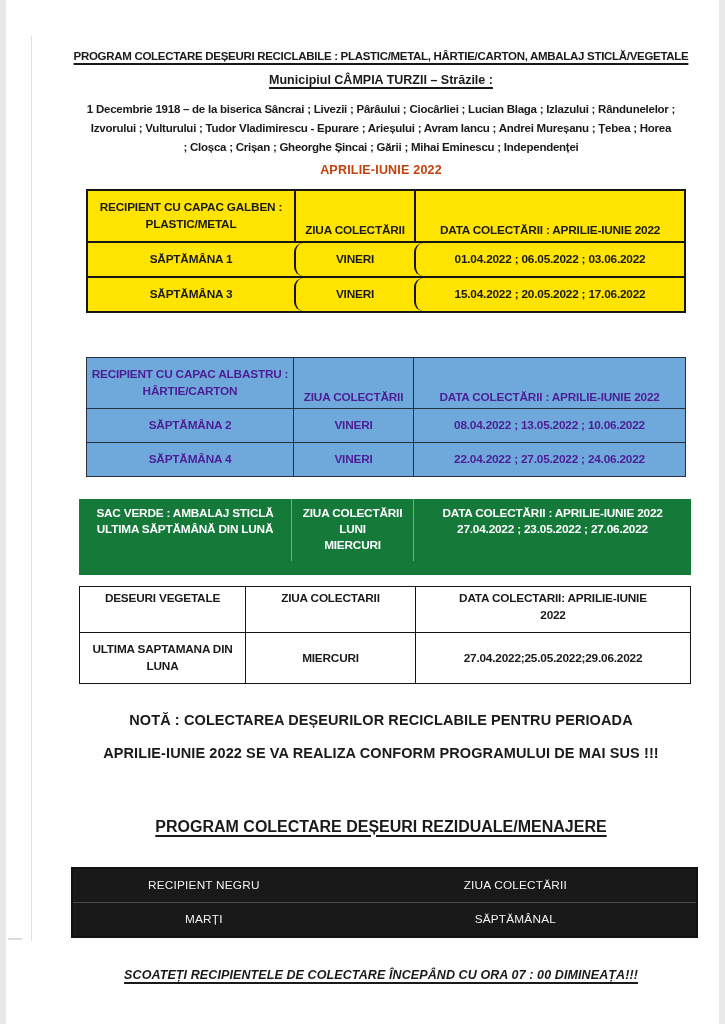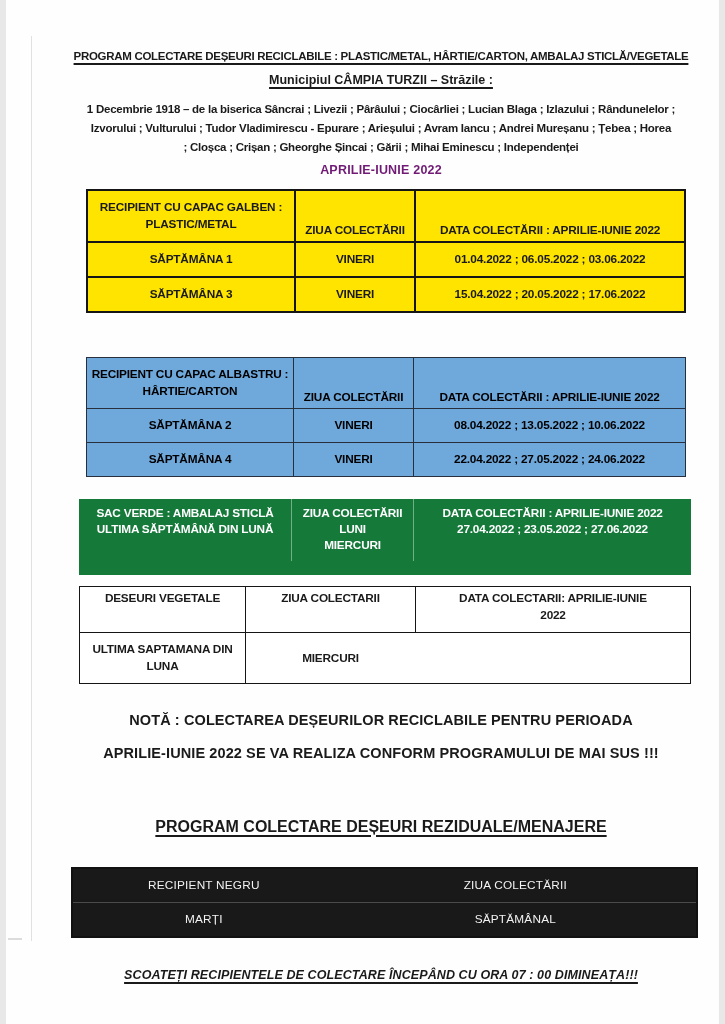--- a/index.html
+++ b/index.html
@@ -21,45 +21,45 @@
     text-decoration:underline; text-underline-offset:3px; text-decoration-thickness:1.5px;
   }
   .subtitle {
     margin-top:11px; font-size:12.5px; font-weight:bold;
     text-decoration:underline; text-underline-offset:3px; text-decoration-thickness:1.5px;
   }
   .streets {
     margin-top:13px; font-size:11.5px; font-weight:bold; letter-spacing:-0.25px;
     line-height:19px; white-space:pre-line;
   }
-  .period { margin-top:6px; font-size:12.5px; font-weight:bold; color:#701a75; letter-spacing:.2px; }
+  .period { margin-top:6px; font-size:12.5px; font-weight:bold; color:#c2410c; letter-spacing:.2px; }
 
   
   .tbl { text-align:center; }
   .trow { display:grid; }
   .tcell {
     display:flex; align-items:center; justify-content:center;
     font-weight:bold; font-size:11.8px; letter-spacing:-0.2px; line-height:17px;
     padding:8px 2px; white-space:pre-line;
   }
   .bottom-align { align-items:flex-end; padding-bottom:2px; }
   .top-align { align-items:flex-start; padding-top:3px; }
 
   
   .tbl-galben { width:600px; margin-left:30px; margin-top:12px;
     background:#ffe400; border:2px solid #151515; }
   .tbl-galben .trow { grid-template-columns:206px 120px 1fr; }
   .tbl-galben .trow + .trow { border-top:2px solid #151515; }
   .tbl-galben .tcell + .tcell { border-left:2px solid #151515; }
   .tbl-galben .hrow .tcell { min-height:38px; }
-  .tbl-galben .drow .tcell { min-height:18px; }
+  .tbl-galben .drow .tcell { min-height:18px;border-radius:9px; }
 
   
   .tbl-albastru { width:600px; margin-left:30px; margin-top:44px;
-    background:#6fa9dc; border:1.5px solid #27303c; color:#000000; }
+    background:#6fa9dc; border:1.5px solid #27303c; color:#4c1d95; }
   .tbl-albastru .trow { grid-template-columns:206px 120px 1fr; }
   .tbl-albastru .trow + .trow { border-top:1.5px solid #27303c; }
   .tbl-albastru .tcell + .tcell { border-left:1.5px solid #27303c; }
   .tbl-albastru .hrow .tcell { min-height:38px; }
   .tbl-albastru .drow .tcell { min-height:19px; }
 
   
   .tbl-verde { width:612px; margin-left:23px; margin-top:22px;
     background:#15793a; color:#ffffff; min-height:76px; }
   .tbl-verde .trow { grid-template-columns:212px 122px 1fr; }
@@ -164,20 +164,21 @@
     <div class="tbl tbl-vegetale">
       <div class="trow hrow">
         <div class="tcell top-align">DESEURI VEGETALE</div>
         <div class="tcell top-align">ZIUA COLECTARII</div>
         <div class="tcell top-align">DATA COLECTARII: APRILIE-IUNIE
 2022</div>
       </div>
       <div class="trow drow">
         <div class="tcell">ULTIMA SAPTAMANA DIN LUNA</div>
         <div class="tcell">MIERCURI</div>
+        <div class="tcell">27.04.2022;25.05.2022;29.06.2022</div>
       </div>
     </div>
 
     <div class="nota">NOTĂ : COLECTAREA DEȘEURILOR RECICLABILE  PENTRU PERIOADA
 APRILIE-IUNIE 2022 SE VA REALIZA CONFORM PROGRAMULUI DE MAI SUS !!!</div>
 
     <div class="section2">PROGRAM COLECTARE DEȘEURI REZIDUALE/MENAJERE</div>
 
     <div class="tbl tbl-negru">
       <div class="trow">

